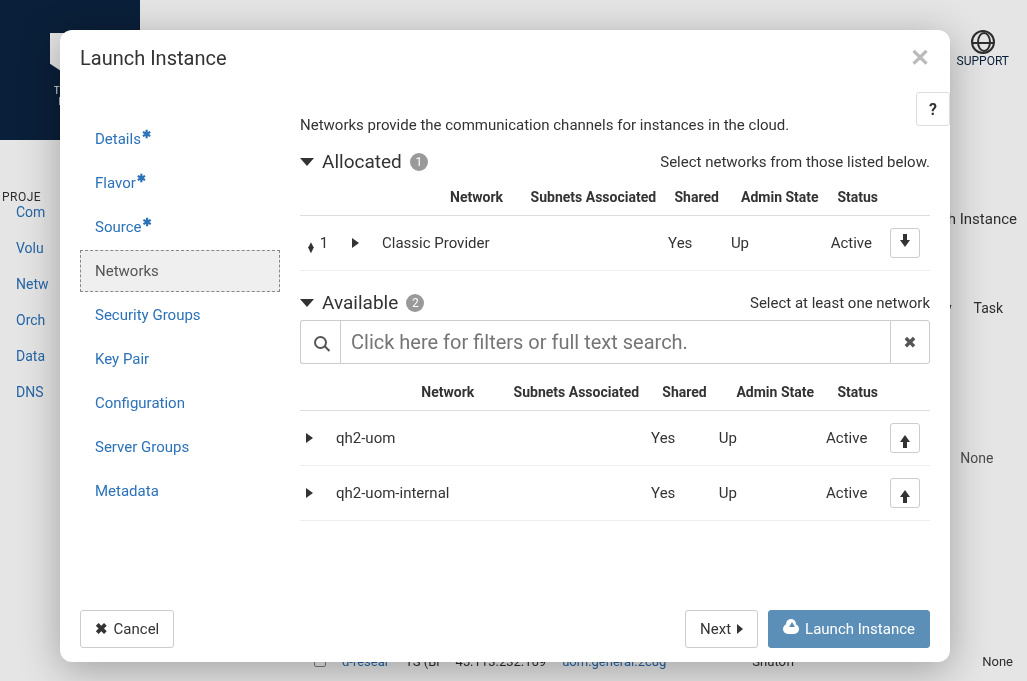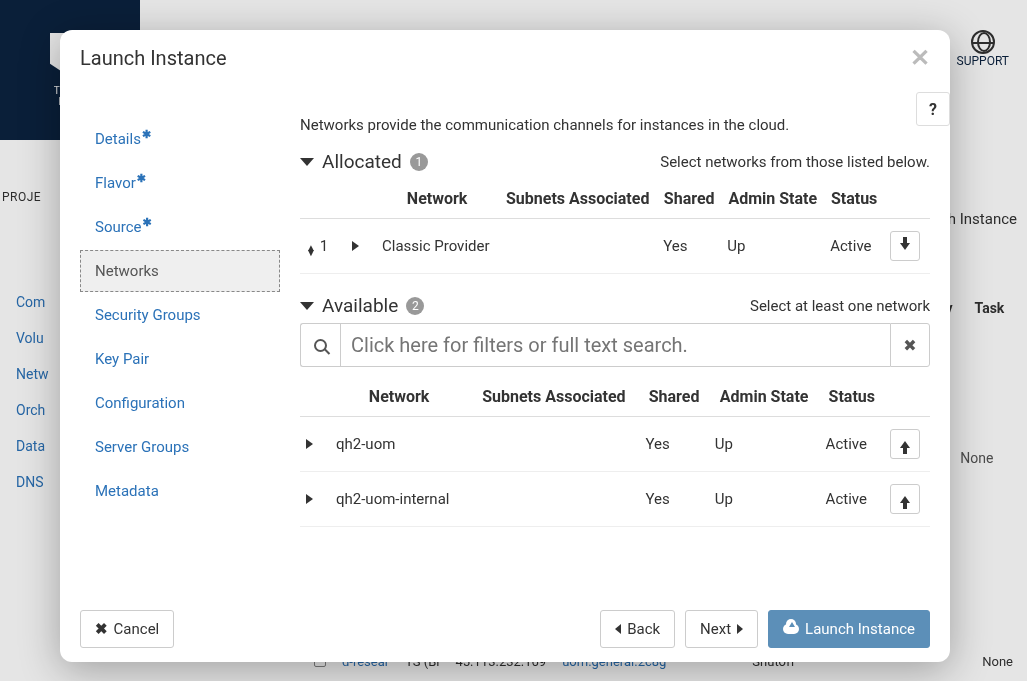--- a/index.html
+++ b/index.html
@@ -6,21 +6,21 @@
     body { width: 1027px; height: 681px; position: relative; overflow: hidden; background: #fff; color: #333; }
 
     
     .backdrop { position: absolute; inset: 0; filter: blur(0); }
     .backdrop .brand { width: 140px; height: 140px; background: #0c2340; color: #fff; font-size: 11px; display: flex; flex-direction: column; align-items: center; justify-content: center; position: relative; }
     .backdrop .brand .crest { width: 40px; height: 44px; background: #fff; margin-bottom: 8px; clip-path: polygon(0 0,100% 0,100% 70%,50% 100%,0 70%);}
     .backdrop .brand-text { font-size: 10px; letter-spacing: 1px; text-align: center; }
     .backdrop .topright { position: absolute; top: 0; right: 0; display: flex; align-items: flex-start; gap: 30px; padding: 30px 18px 0 0; color: #0c2340; font-size: 12px;}
     .backdrop .glob { display: flex; flex-direction: column; align-items: center; gap: 0; }
     .backdrop .proj-label { font-size: 12px; letter-spacing: 0.5px; color: #333; margin-top: 60px; margin-left: -4px;}
-    .backdrop .sidelinks { display: flex; flex-direction: column; gap: 20px; color: #2b72b8; font-size: 14px; margin-top: 90px; margin-left: 10px;}
+    .backdrop .sidelinks { display: flex; flex-direction: column; gap: 20px; color: #2b72b8; font-size: 14px; margin-left: 10px;}
     .backdrop .bottomstrip { position:absolute; bottom:0; left:300px; right:0; height:40px; display:flex; align-items:center; gap:16px; font-size:13px; color:#333; padding:0 14px;}
     .backdrop .bottomstrip .lk{color:#2b72b8;}
 
     .overlay { position: absolute; inset: 0; background: rgba(0,0,0,0.10); }
 
     
     .modal {
       position: absolute; top: 30px; left: 60px; width: 890px; height: 632px;
       background: #fff; border-radius: 12px; box-shadow: 0 8px 40px rgba(0,0,0,0.3);
       display: flex; flex-direction: column;
@@ -41,21 +41,21 @@
     .desc { font-size: 15px; color: #333; margin-bottom: 16px; }
 
     .section-row { display: flex; align-items: center; justify-content: space-between; margin-bottom: 6px; }
     .section-left { display: flex; align-items: center; gap: 8px; }
     .caret-down { width:0; height:0; border-left:7px solid transparent; border-right:7px solid transparent; border-top:8px solid #333; }
     .section-title { font-size: 19px; font-weight: 400; color: #333; }
     .badge { background: #999; color: #fff; border-radius: 10px; min-width: 18px; height: 18px; font-size: 12px; display: inline-flex; align-items:center; justify-content:center; padding:0 5px; }
     .section-hint { font-size: 15px; color: #333; }
 
     table.net { width: 100%; border-collapse: collapse; margin-bottom: 20px; }
-    table.net th { text-align: center; font-size: 16px; font-weight: 700; color: #333; padding: 10px 6px; border-bottom: 1px solid #ddd; }
+    table.net th { text-align: right; font-size: 14px; font-weight: 700; color: #333; padding: 10px 6px; border-bottom: 1px solid #ddd; }
     table.net td { font-size: 15px; color: #333; padding: 12px 6px; border-bottom: 1px solid #eee; vertical-align: middle; }
     .order-handle { display:inline-flex; flex-direction:column; line-height:0.55; font-size:10px; color:#333; }
     .row-caret { width:0; height:0; border-top:5px solid transparent; border-bottom:5px solid transparent; border-left:7px solid #333; display:inline-block;}
     .btn-sm { border:1px solid #ccc; background:#fff; border-radius:3px; width:30px; height:30px; display:inline-flex; align-items:center; justify-content:center; cursor:pointer;}
     .arrow-down-i{width:0;height:0;border-left:5px solid transparent;border-right:5px solid transparent;border-top:7px solid #333;position:relative;}
     .arrow-down-i::after{content:'';position:absolute;top:-13px;left:-2px;width:4px;height:7px;background:#333;}
     .arrow-up-i{width:0;height:0;border-left:5px solid transparent;border-right:5px solid transparent;border-bottom:7px solid #333;position:relative;}
     .arrow-up-i::after{content:'';position:absolute;bottom:-13px;left:-2px;width:4px;height:7px;background:#333;}
 
     .search-wrap { display:flex; margin-bottom:10px; }
@@ -99,21 +99,21 @@
     <div class="sidelinks">
       <span>Com</span>
       <span>Volu</span>
       <span>Netw</span>
       <span>Orch</span>
       <span>Data</span>
       <span>DNS</span>
     </div>
   </div>
   <div style="position:absolute;right:10px;top:210px;font-size:15px;color:#333;">nch Instance</div>
-  <div style="position:absolute;right:0;top:300px;width:90px;display:flex;gap:22px;font-weight:700;font-size:14px;color:#333;">
+  <div style="position:absolute;right:0;top:300px;width:90px;display:flex;gap:22px;font-weight:400;font-size:14px;color:#333;">
     <span>ity</span>
     <span>Task</span>
   </div>
   <div style="position:absolute;right:10px;top:450px;width:90px;display:flex;gap:22px;font-size:14px;color:#555;">
     <span>e-</span>
     <span>None</span>
   </div>
   <div class="bottomstrip">
     <span style="width:12px;height:12px;border:1px solid #888;border-radius:2px;display:inline-block;"></span>
     <span class="lk">d-resear</span>
@@ -253,24 +253,20 @@
     </div>
   </div>
 
   <div class="modal-footer">
     <button class="btn">
         <span class="x-ic">✖</span>
         <span>Cancel</span>
       </button>
     <div class="footer-spacer"></div>
     <button class="btn">
-        <span class="chev-l"></span>
-        <span>Back</span>
-      </button>
-    <button class="btn">
         <span>Next</span>
         <span class="chev-r"></span>
       </button>
     <button class="btn primary">
         <span class="cloud-up"></span>
         <span>Launch Instance</span>
       </button>
   </div>
 </div>
 

